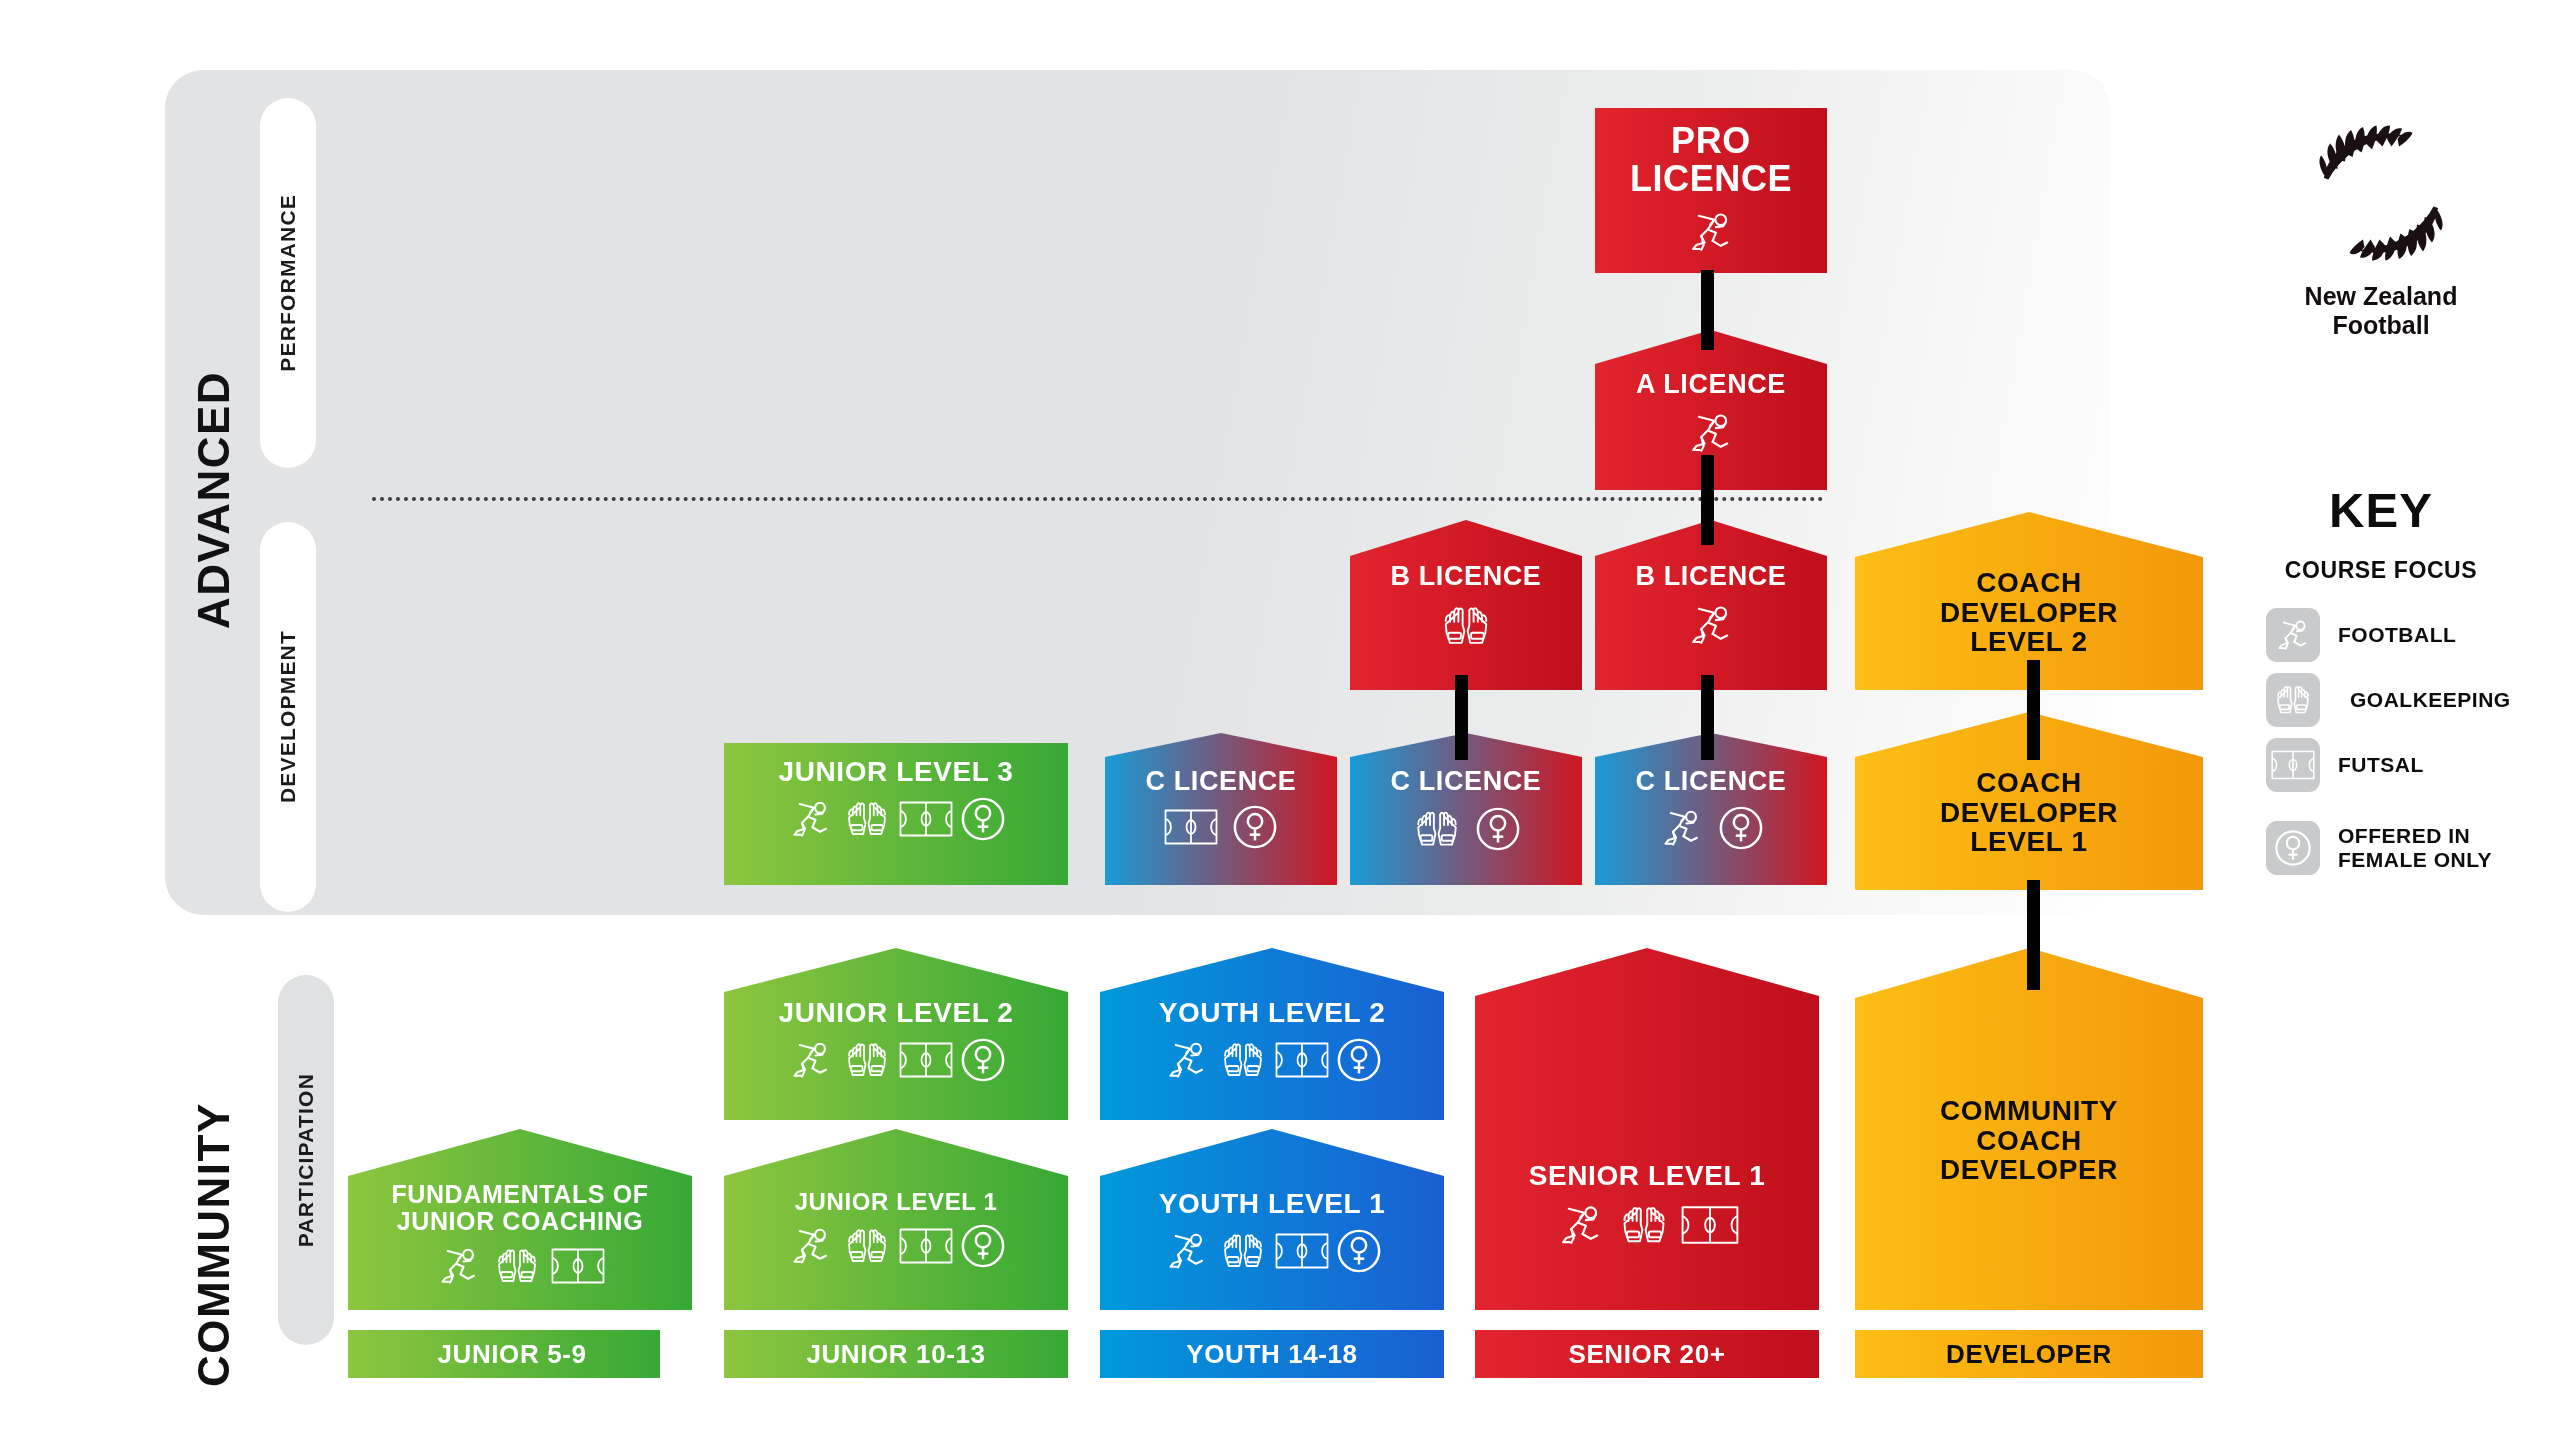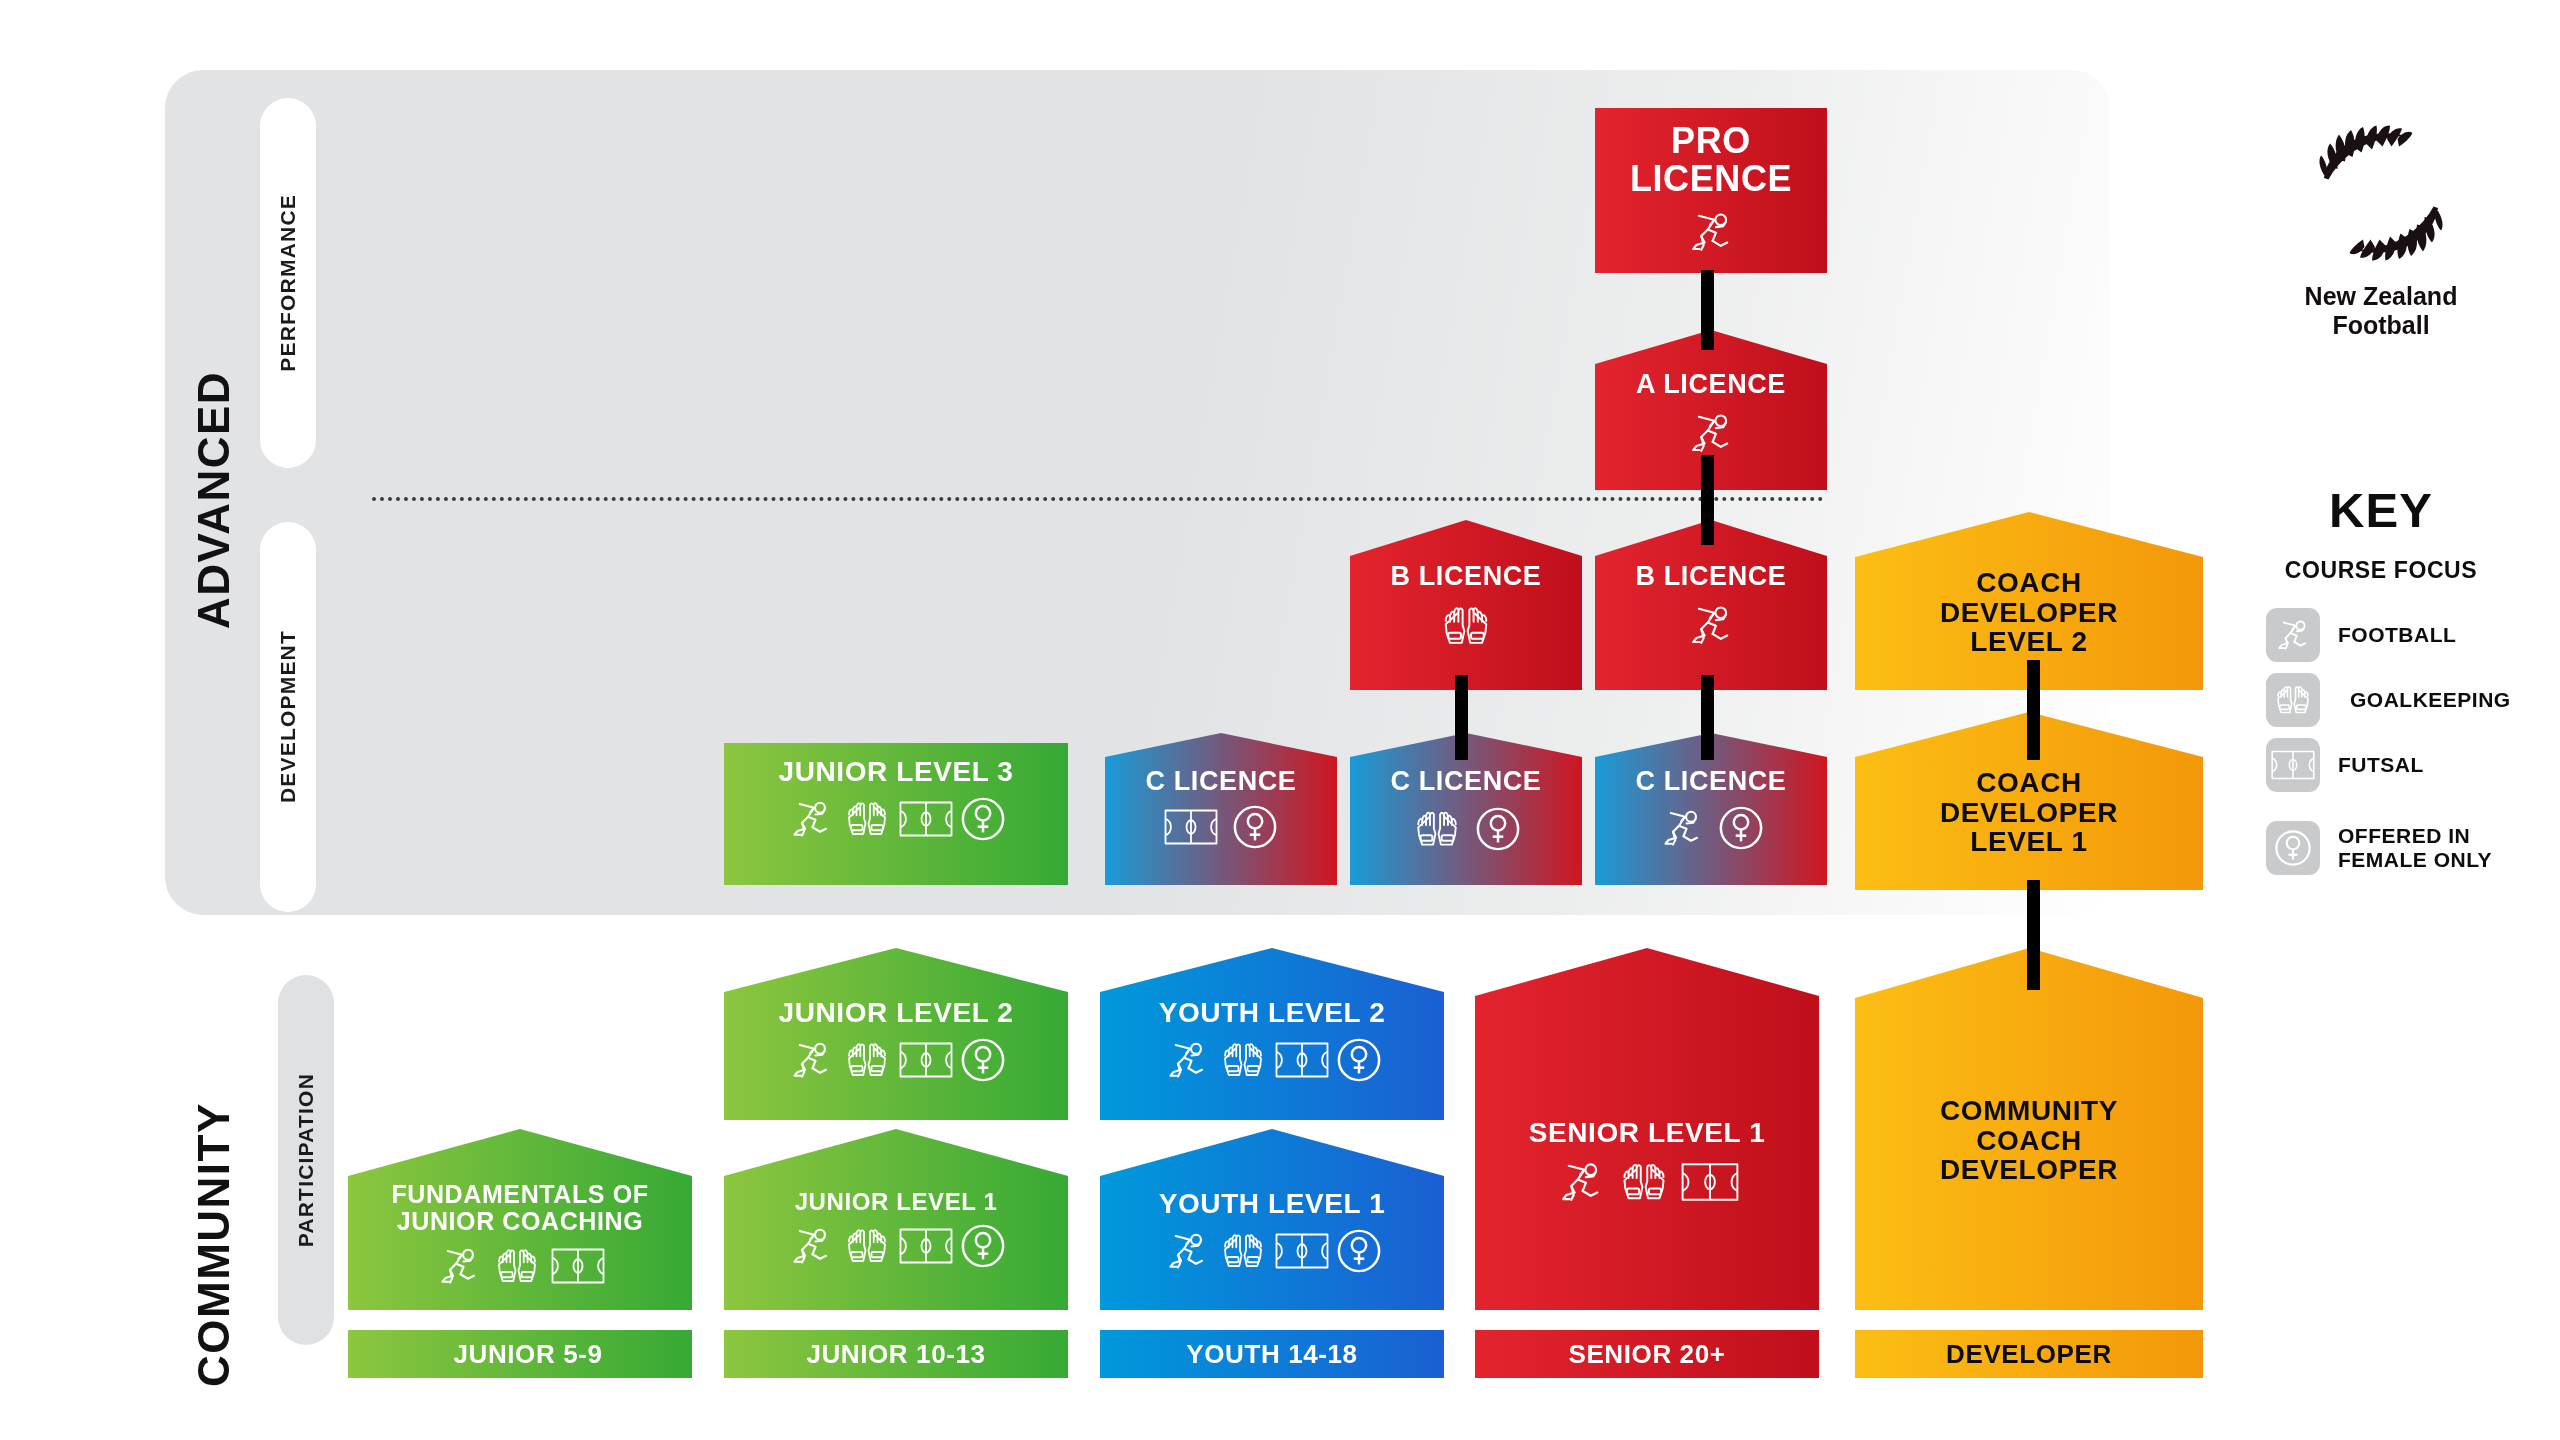--- a/index.html
+++ b/index.html
@@ -567,21 +567,21 @@
   <div class="card" id="card-senior-level-1" style="left:1475px; top:948px; width:344px; height:362px; padding-top:170px;">
     <svg class="bg" width="344" height="362" viewBox="0 0 344 362" style="position:absolute;left:0;top:0;z-index:0;">
       <defs>
           <linearGradient id="gr-red-s1" x1="0" y1="0" x2="1" y2="0">
         <stop offset="0" stop-color="#e3242e"></stop>
             <stop offset="1" stop-color="#bf0f1b"></stop>
           </linearGradient>
         </defs>
       <polygon points="0,48 172,0 344,48 344,362 0,362" fill="url(#gr-red-s1)"></polygon>
     </svg>
-    <div class="card-title title-white" style="font-size:28px;">SENIOR LEVEL 1</div>
+    <div class="card-title title-white" style="font-size:28px;margin-top:43px;">SENIOR LEVEL 1</div>
     <div class="card-icons" style="gap:10px;">
       <svg width="52" height="52" viewBox="0 0 64 64">
         <g fill="none" stroke="#ffffff" stroke-width="2.7" stroke-linejoin="round" stroke-linecap="round">
           <circle cx="44" cy="17" r="6.6"></circle>
             <path d="M17 12 L36 17 L31 23"></path>
           <path d="M36 17 L28 29 L38 33 L34 43"></path>
             <path d="M38 26 L47 25 L50 20"></path>
           <path d="M28 29 L20 37 L24 45"></path>
             <path d="M34 43 L44 49 L52 45"></path>
           <path d="M24 45 L14 48 L10 53 L18 53"></path>
@@ -765,21 +765,21 @@
         <g fill="none" stroke="#ffffff" stroke-width="2.6" stroke-linejoin="round">
           <circle cx="24" cy="24" r="21"></circle>
             <circle cx="24" cy="18" r="7.5"></circle>
           <line x1="24" y1="25.5" x2="24" y2="38"></line>
             <line x1="18.5" y1="32" x2="29.5" y2="32"></line>
         </g>
       </svg>
     </div>
   </div>
 
-  <div class="agebar" style="left:348px; top:1330px; width:344px; background:linear-gradient(90deg,#8dc63f,#36a935); color:#ffffff;padding-left:16px;">
+  <div class="agebar" style="left:348px; top:1330px; width:312px; background:linear-gradient(90deg,#8dc63f,#36a935); color:#ffffff;padding-left:16px;">
     <span>JUNIOR 5-9</span>
   </div>
   <div class="agebar" style="left:724px; top:1330px; width:344px; background:linear-gradient(90deg,#8dc63f,#36a935); color:#ffffff;">
     <span>JUNIOR 10-13</span>
   </div>
   <div class="agebar" style="left:1100px; top:1330px; width:344px; background:linear-gradient(90deg,#0099db,#1a5fd2); color:#ffffff;">
     <span>YOUTH 14-18</span>
   </div>
   <div class="agebar" style="left:1475px; top:1330px; width:344px; background:linear-gradient(90deg,#e3242e,#bf0f1b); color:#ffffff;">
     <span>SENIOR 20+</span>

